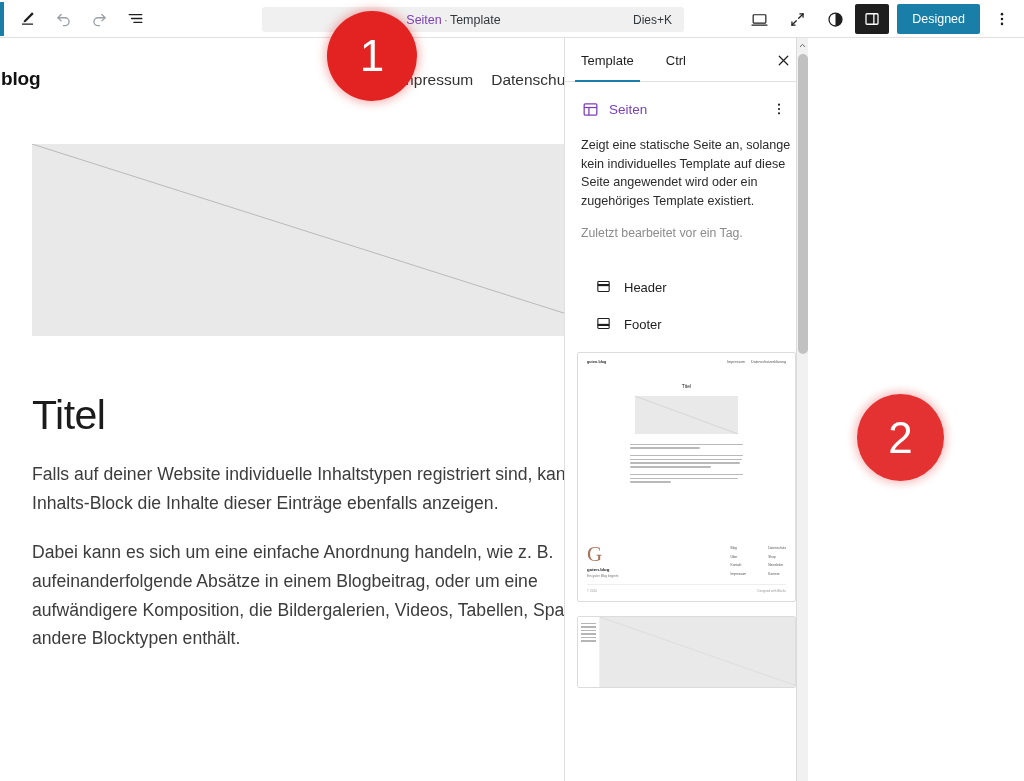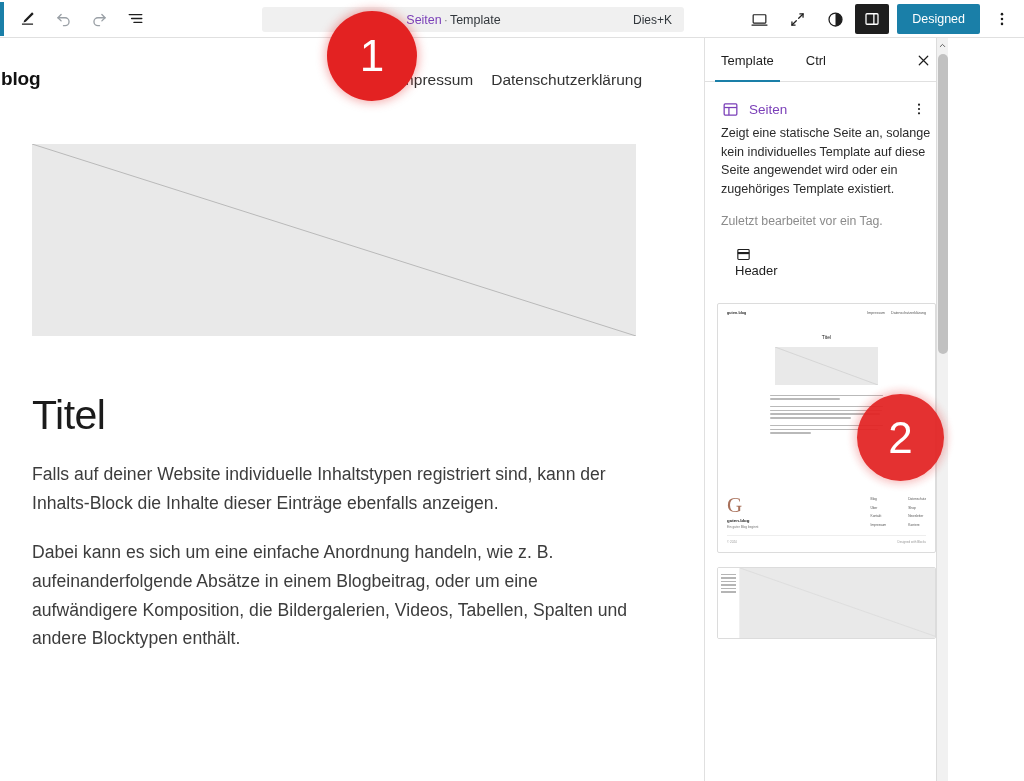--- a/index.html
+++ b/index.html
@@ -4,21 +4,21 @@
 <title>WordPress Site Editor</title>
 <style>
   * { box-sizing: border-box; margin: 0; padding: 0; }
   html, body {
     width: 1024px; height: 781px;
     overflow: hidden;
     font-family: "Liberation Sans", "DejaVu Sans", sans-serif;
     background: #ffffff;
     color: #1e1e1e;
   }
-  #app { position: relative; width: 948px; height: 781px; border-radius: 8px; }
+  #app { position: relative; width: 808px; height: 781px; border-radius: 8px; }
 
   
   .toolbar {
     position: absolute; top: 0; left: 0;
     width: 1024px; height: 38px;
     background: #ffffff;
     border-bottom: 1px solid #e0e0e0;
     display: flex; align-items: center;
     z-index: 20;
   }
@@ -167,21 +167,21 @@
   .sb-title-row { display: flex; align-items: center; }
   .sb-tmpl-icon { margin-right: 9px; display: flex; color: #7a3fb8; }
   .sb-tmpl-name { font-size: 13.5px; color: #7a3fb8; }
   .sb-kebab {
     margin-left: auto; width: 26px; height: 26px;
     display: flex; align-items: center; justify-content: center;
     background: none; border: none; cursor: pointer; color: #1e1e1e;
   }
   .sb-desc {
     font-size: 12.6px; line-height: 1.48; color: #2b2b2b;
-    margin-top: 2px;
+    margin-top: 14px;
   }
   .sb-meta {
     font-size: 12.3px; color: #8b8b8b; margin-top: 15px; padding-bottom: 16px;
   }
 
   .sb-panel-hdr {
     display: flex; align-items: center;
     height: 44px; padding: 0 16px;
     border-top: 1px solid #e0e0e0;
     background: none; width: 100%;
@@ -189,23 +189,23 @@
     cursor: pointer; border-left: none; border-right: none; border-bottom: none;
   }
   .sb-panel-hdr .chev { margin-left: auto; color: #1e1e1e; display: flex; }
   .sb-panel-hdr.focused {
     border: 1.5px solid #3a9ec4;
     height: 45px;
   }
 
   .sb-items { padding: 2px 16px 12px 16px; }
   .sb-item {
-    display: flex; align-items: flex-start;
+    display: flex; align-items: flex-end;
     height: 37px; padding-left: 14px;
-    font-size: 13px; color: #1e1e1e; cursor: pointer; flex-direction: column;
+    font-size: 13px; color: #1e1e1e; cursor: pointer;
   }
   .sb-item .ic { margin-right: 12px; display: flex; color: #1e1e1e; }
 
   
   .thumb-wrap { padding: 8px 12px 0 12px; }
   .thumb {
     border: 1px solid #dcdcdc; border-radius: 2px;
     background: #fff; overflow: hidden;
     position: relative; cursor: pointer;
   }
@@ -426,20 +426,29 @@
 
     <div class="sb-items">
       <div class="sb-item">
         <span class="ic">
           <svg width="17" height="17" viewBox="0 0 24 24" fill="none" stroke="currentColor" stroke-width="1.6">
             <rect x="4" y="5" width="16" height="14" rx="1.2"></rect>
               <path d="M4 10h16" stroke-width="3"></path>
           </svg>
         </span>
         <span>Header</span>
+      </div>
+      <div class="sb-item">
+        <span class="ic">
+          <svg width="17" height="17" viewBox="0 0 24 24" fill="none" stroke="currentColor" stroke-width="1.6">
+            <rect x="4" y="5" width="16" height="14" rx="1.2"></rect>
+              <path d="M4 14h16" stroke-width="3"></path>
+          </svg>
+        </span>
+        <span>Footer</span>
       </div>
     </div>
 
 
     <div class="thumb-wrap">
 
       <div class="thumb">
         <div class="thumb-main">
           <div class="t-hdr">
             <span class="t-logo">guten.blog</span>

